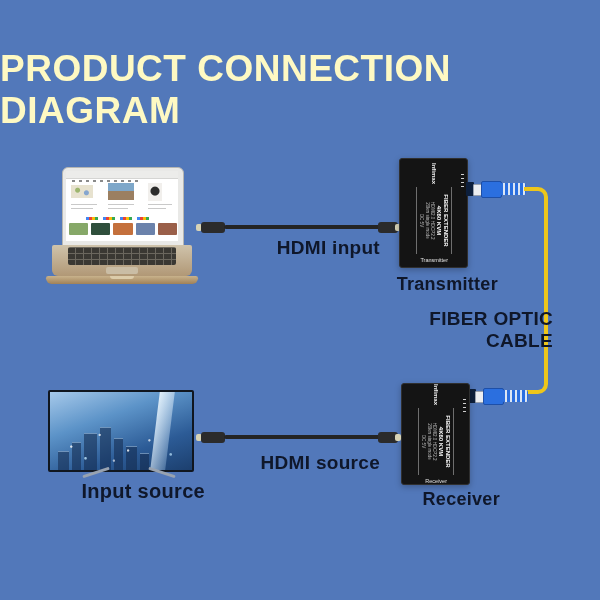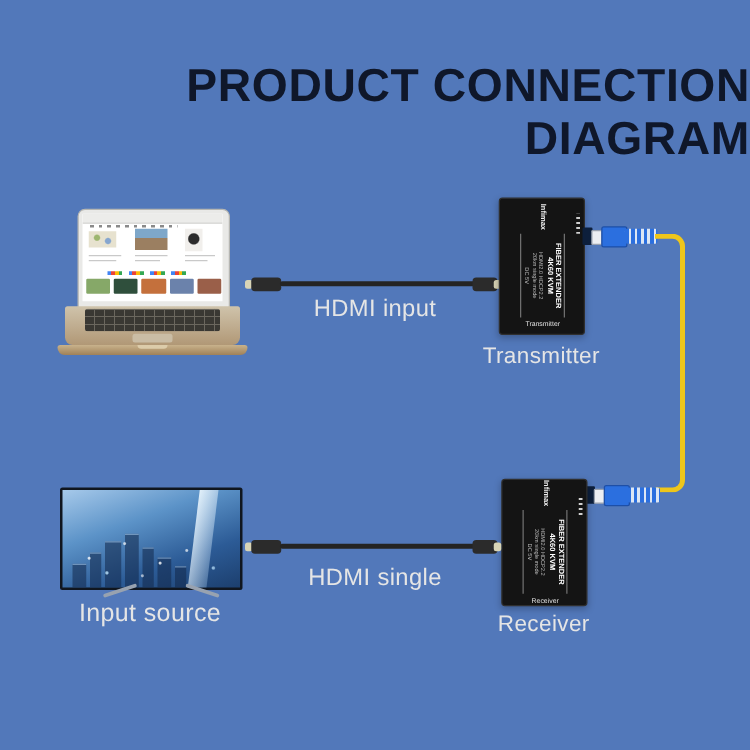--- a/index.html
+++ b/index.html
@@ -2,25 +2,25 @@
 <html><head>
 <meta charset="utf-8">
 <style>
   html,body{margin:0;padding:0;}
   #stage{
     position:relative;width:600px;height:600px;overflow:hidden;
     background:#5278ba;
     font-family:"Liberation Sans",sans-serif;
   }
   .abs{position:absolute;}
-  .label{color:#e5e5e5;font-weight:normal;text-align:center;letter-spacing:.3px;}
-
-  
-  #title{left:0;top:48px;width:600px;font-size:37px;font-weight:800;color:#0f172a;
-         text-align:right;letter-spacing:.5px;}
+  .label{color:#0f172a;font-weight:bold;text-align:right;letter-spacing:.3px;}
+
+  
+  #title{left:0;top:48px;width:600px;font-size:37px;font-weight:800;color:#fef9c3;
+         text-align:left;letter-spacing:.5px;}
 
   
   .lap-screen{left:62px;top:167px;width:120px;height:78px;background:#e9e9e7;
               border:1px solid #b6b6b2;border-radius:6px 6px 2px 2px;}
   .lap-display{left:66px;top:171px;width:112px;height:70px;background:#ffffff;overflow:hidden;}
   .lp-bar{position:absolute;left:0;top:0;width:112px;height:7px;background:#ececea;border-bottom:1px solid #d5d5d3;}
   .lp-favs{position:absolute;left:6px;top:9px;width:70px;height:2px;
            background:repeating-linear-gradient(90deg,#8a8a8a 0 3px,transparent 3px 7px);}
   .lp-map{position:absolute;left:5px;top:14px;width:22px;height:13px;background:#e7e2cf;
           background-image:radial-gradient(circle at 30% 40%,#9db66f 0 2px,transparent 3px),
@@ -169,20 +169,21 @@
     <div class="abs sc-port" style="left:466px;top:182px;"></div>
     <div class="abs sc-tip" style="left:473px;top:184px;"></div>
     <div class="abs sc-body" style="left:481px;top:181px;"></div>
     <div class="abs sc-boot" style="left:500px;top:183px;"></div>
     <div id="fiber-L" class="abs"></div>
     <div class="abs sc-port" style="left:468px;top:389px;"></div>
     <div class="abs sc-tip" style="left:475px;top:391px;"></div>
     <div class="abs sc-body" style="left:483px;top:388px;"></div>
     <div class="abs sc-boot" style="left:502px;top:390px;"></div>
   </div>
+  <div id="lbl-fiber" class="abs label">FIBER OPTIC CABLE</div>
 
   <div class="abs devbox" style="left:401px;top:383px;height:100px;">
     <div class="plate" style="height:58px;">
       <span class="brand">Infimax</span>
       <span class="mid">
         <div class="model">FIBER EXTENDER 4K60 KVM</div>
         <div class="spec">HDMI2.0 HDCP2.2</div>
         <div class="spec">20km single mode</div>
         <div class="spec">DC 5V</div>
       </span>
@@ -210,15 +211,15 @@
   </div>
   <div id="lbl-output" class="abs label">Input source</div>
 
   <div>
     <div class="abs hdmi-tip" style="left:196px;top:434px;"></div>
     <div class="abs hdmi-plug" style="left:201px;top:432px;"></div>
     <div class="abs hdmi-wire" style="left:224px;top:435px;width:156px;"></div>
     <div class="abs hdmi-plug sm" style="left:378px;top:432px;"></div>
     <div class="abs hdmi-tip" style="left:395px;top:434px;"></div>
   </div>
-  <div id="lbl-hdmi-out" class="abs label">HDMI single</div>
+  <div id="lbl-hdmi-out" class="abs label">HDMI source</div>
 
 </div>
 
 </body></html>

